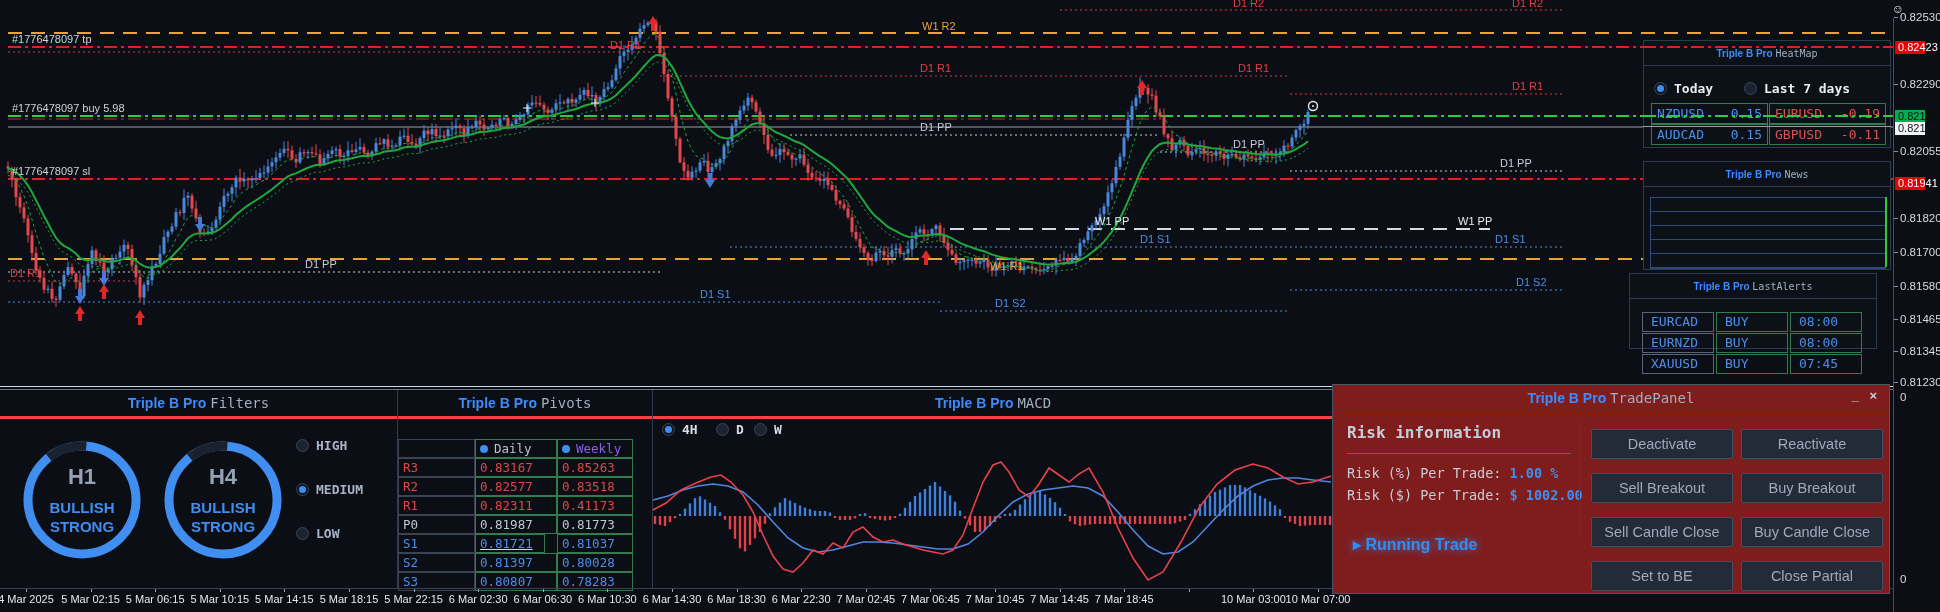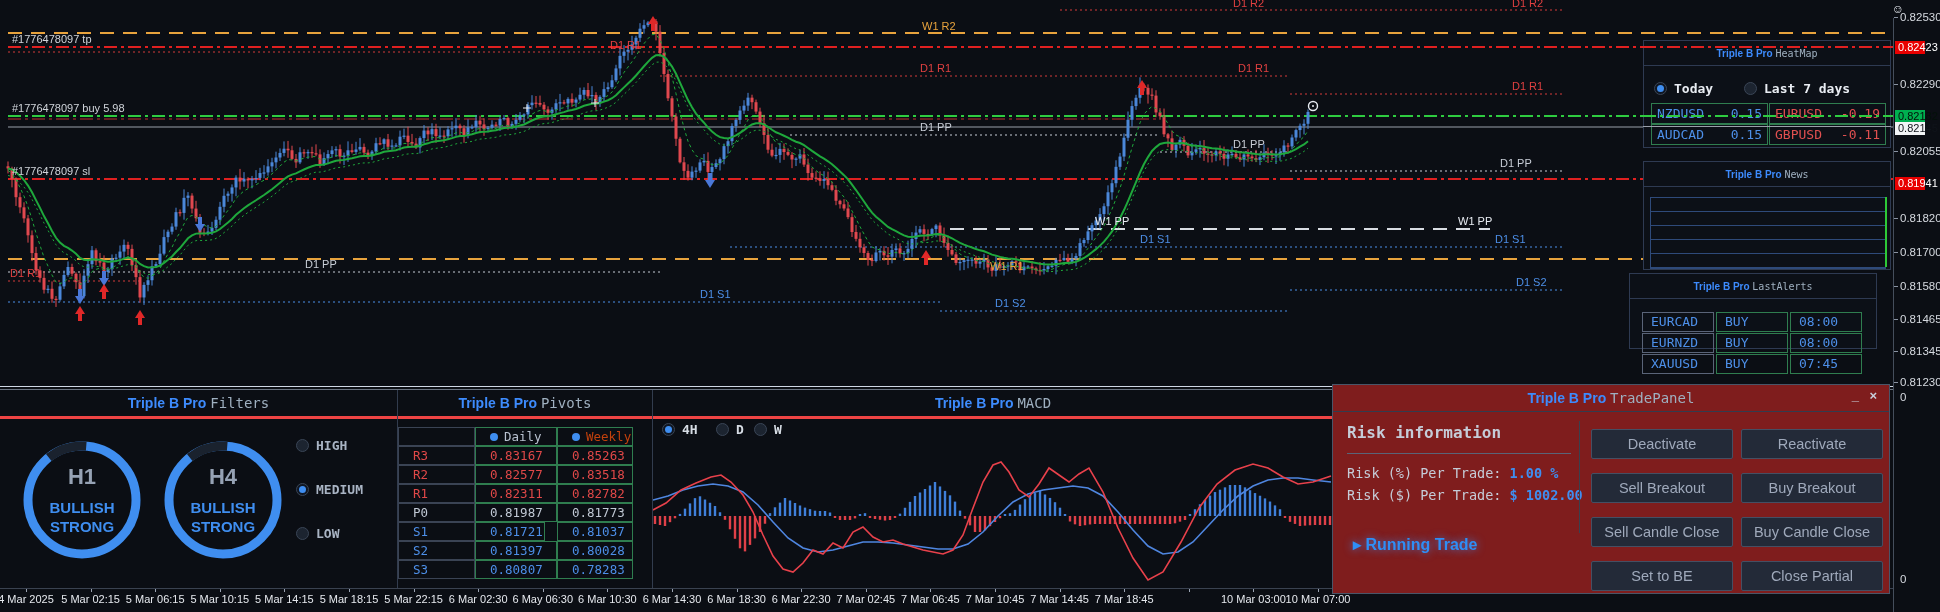--- a/index.html
+++ b/index.html
@@ -32,21 +32,21 @@
   .vdiv{position:absolute;top:0;width:1px;height:198px;background:#323c4e;}
   .sw-header{position:absolute;top:0;height:26px;line-height:26px;border-bottom:3px solid #ef4444;text-align:center;font-size:14px;white-space:nowrap;}
   
   .radio-row{position:absolute;display:flex;align-items:center;gap:7px;}
   .rdot{width:13px;height:13px;border-radius:50%;background:#1c2430;border:1px solid #3a4556;box-sizing:border-box;flex:none;}
   .rdot.sel{background:#0f1622;border:1px solid #3a4556;position:relative;}
   .rdot.sel::after{content:"";position:absolute;left:2px;top:2px;width:7px;height:7px;border-radius:50%;background:#3f8ef0;}
   .rlabel{font-weight:bold;color:#a9b4c4;font-size:13px;font-family:"DejaVu Sans Mono",monospace;}
   
   #pivots-table{left:398px;top:37px;font-family:"DejaVu Sans Mono",monospace;font-size:12.5px;}
-  .pv-cell{position:absolute;box-sizing:border-box;border:1px solid #3a4354;padding-left:14px;line-height:18px;height:19px;}
+  .pv-cell{position:absolute;box-sizing:border-box;border:1px solid #3a4354;padding-left:4px;line-height:18px;height:19px;margin-top:12px;}
   .pv-green{border-color:#2f7d4f;}
   .pv-red{color:#e04848;} .pv-blue{color:#4d8fe8;} .pv-gray{color:#c0c8d4;}
   .pv-dot{display:inline-block;width:8px;height:8px;border-radius:50%;background:#3f8ef0;margin-right:6px;}
   
   #tradepanel{left:1332px;top:384px;width:558px;height:210px;background:#7f1d1d;border:1px solid #4a5568;box-sizing:border-box;}
   #tp-title{position:absolute;left:0;top:0;width:100%;height:26px;line-height:26px;text-align:center;font-size:14px;border-bottom:1px solid #323c4e;}
   .tp-ctl{position:absolute;top:3px;color:#c8d0dc;font-size:13px;cursor:default;font-weight:bold;}
   .tp-btn{position:absolute;width:142px;height:30px;background:#232a38;border:1px solid #454f63;color:#9fa9bb;
           font-size:14.5px;text-align:center;line-height:28px;box-sizing:border-box;border-radius:2px;}
   .risk-label{color:#c5ccd8;} .risk-val{color:#3f8ef0;font-weight:bold;}
@@ -938,35 +938,35 @@
       <span class="rlabel">MEDIUM</span>
     </div>
     <div class="radio-row" style="left:296px;top:136px;">
       <span class="rdot"></span>
       <span class="rlabel">LOW</span>
     </div>
 
     <div id="pivots-table" class="abs">
         <div class="pv-cell" style="left: 0px; top: 0px; width: 77px;"></div>
         <div class="pv-cell pv-green" style="left: 77px; top: 0px; width: 82px;"><span class="pv-dot"></span><span style="color:#b9c2d0">Daily</span></div>
-        <div class="pv-cell pv-green" style="left: 159px; top: 0px; width: 76px;"><span class="pv-dot"></span><span style="color:#c2410c">Weekly</span></div>
+        <div class="pv-cell pv-green" style="left: 159px; top: 0px; width: 76px;"><span class="pv-dot"></span><span style="color:#8b5cf6">Weekly</span></div>
         <div class="pv-cell" style="left: 0px; top: 19px; width: 77px;"><span class="pv-red">R3</span></div>
         <div class="pv-cell pv-green" style="left: 77px; top: 19px; width: 82px;"><span class="pv-red">0.83167</span></div>
         <div class="pv-cell pv-green" style="left: 159px; top: 19px; width: 76px;"><span class="pv-red">0.85263</span></div>
         <div class="pv-cell" style="left: 0px; top: 38px; width: 77px;"><span class="pv-red">R2</span></div>
         <div class="pv-cell pv-green" style="left: 77px; top: 38px; width: 82px;"><span class="pv-red">0.82577</span></div>
         <div class="pv-cell pv-green" style="left: 159px; top: 38px; width: 76px;"><span class="pv-red">0.83518</span></div>
         <div class="pv-cell" style="left: 0px; top: 57px; width: 77px;"><span class="pv-red">R1</span></div>
         <div class="pv-cell pv-green" style="left: 77px; top: 57px; width: 82px;"><span class="pv-red">0.82311</span></div>
-        <div class="pv-cell pv-green" style="left: 159px; top: 57px; width: 76px;"><span class="pv-red">0.82782</span></div>
+        <div class="pv-cell pv-green" style="left: 159px; top: 57px; width: 76px;"><span class="pv-red">0.41173</span></div>
         <div class="pv-cell" style="left: 0px; top: 76px; width: 77px;"><span class="pv-gray">P0</span></div>
         <div class="pv-cell pv-green" style="left: 77px; top: 76px; width: 82px;"><span class="pv-gray">0.81987</span></div>
         <div class="pv-cell pv-green" style="left: 159px; top: 76px; width: 76px;"><span class="pv-gray">0.81773</span></div>
         <div class="pv-cell" style="left: 0px; top: 95px; width: 77px;"><span class="pv-blue">S1</span></div>
-        <div class="pv-cell pv-green" style="left: 77px; top: 95px; width: 70px;"><span class="pv-blue">0.81721</span></div>
+        <div class="pv-cell pv-green" style="left: 77px; top: 95px; width: 70px; text-decoration: underline;"><span class="pv-blue">0.81721</span></div>
         <div class="pv-cell pv-green" style="left: 159px; top: 95px; width: 76px;"><span class="pv-blue">0.81037</span></div>
         <div class="pv-cell" style="left: 0px; top: 114px; width: 77px;"><span class="pv-blue">S2</span></div>
         <div class="pv-cell pv-green" style="left: 77px; top: 114px; width: 82px;"><span class="pv-blue">0.81397</span></div>
         <div class="pv-cell pv-green" style="left: 159px; top: 114px; width: 76px;"><span class="pv-blue">0.80028</span></div>
         <div class="pv-cell" style="left: 0px; top: 133px; width: 77px;"><span class="pv-blue">S3</span></div>
         <div class="pv-cell pv-green" style="left: 77px; top: 133px; width: 82px;"><span class="pv-blue">0.80807</span></div>
         <div class="pv-cell pv-green" style="left: 159px; top: 133px; width: 76px;"><span class="pv-blue">0.78283</span></div>
       </div>
 
     <div class="radio-row" style="left:662px;top:32px;">
@@ -1135,21 +1135,21 @@
       <div class="tlabel" style="left: 219.8px;">5 Mar 10:15</div>
       <div class="tmark" style="left: 284.4px;"></div>
       <div class="tlabel" style="left: 284.4px;">5 Mar 14:15</div>
       <div class="tmark" style="left: 349px;"></div>
       <div class="tlabel" style="left: 349px;">5 Mar 18:15</div>
       <div class="tmark" style="left: 413.6px;"></div>
       <div class="tlabel" style="left: 413.6px;">5 Mar 22:15</div>
       <div class="tmark" style="left: 478.2px;"></div>
       <div class="tlabel" style="left: 478.2px;">6 Mar 02:30</div>
       <div class="tmark" style="left: 542.8px;"></div>
-      <div class="tlabel" style="left: 542.8px;">6 May 06:30</div>
+      <div class="tlabel" style="left: 542.8px;">6 Mar 06:30</div>
       <div class="tmark" style="left: 607.4px;"></div>
       <div class="tlabel" style="left: 607.4px;">6 Mar 10:30</div>
       <div class="tmark" style="left: 672px;"></div>
       <div class="tlabel" style="left: 672px;">6 Mar 14:30</div>
       <div class="tmark" style="left: 736.6px;"></div>
       <div class="tlabel" style="left: 736.6px;">6 Mar 18:30</div>
       <div class="tmark" style="left: 801.2px;"></div>
       <div class="tlabel" style="left: 801.2px;">6 Mar 22:30</div>
       <div class="tmark" style="left: 865.8px;"></div>
       <div class="tlabel" style="left: 865.8px;">7 Mar 02:45</div>

